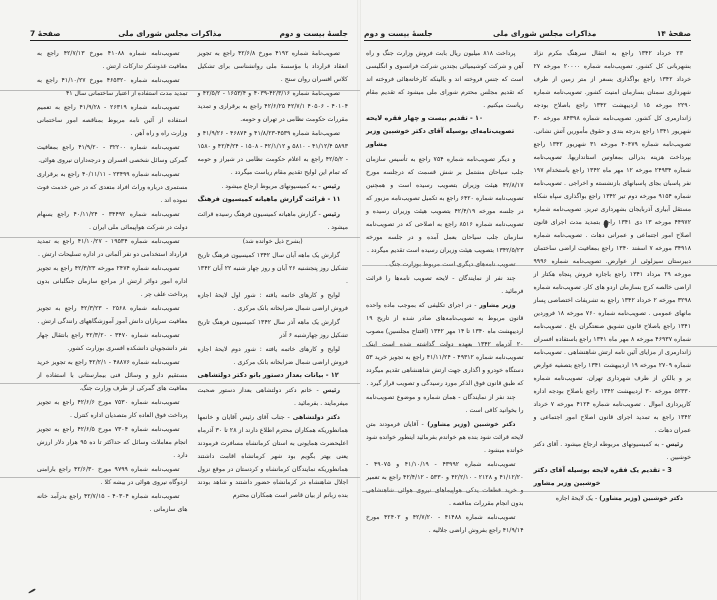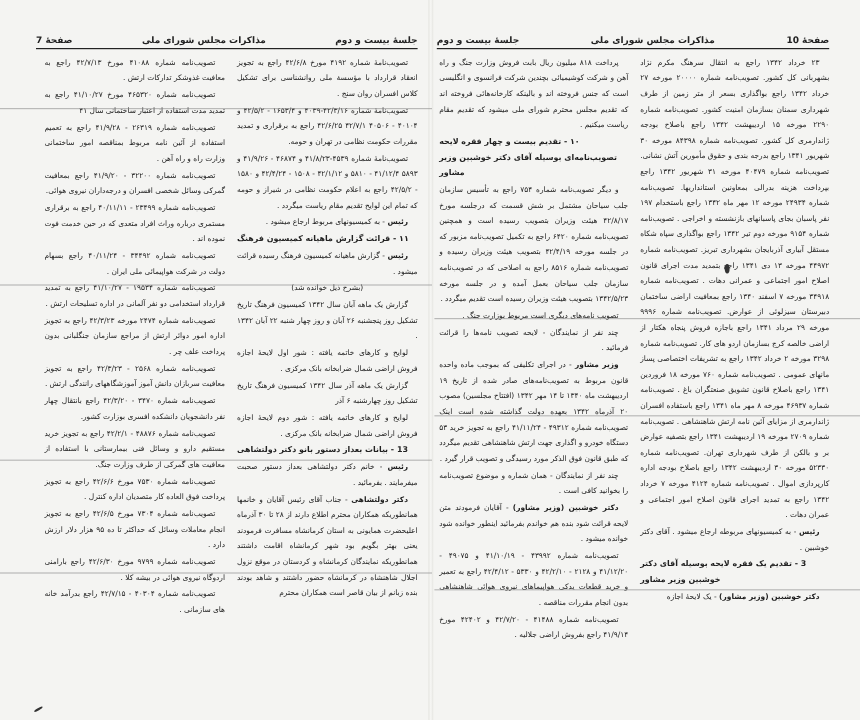--- a/index.html
+++ b/index.html
@@ -62,21 +62,21 @@
         <p>تصویب‌نامهٔ شماره ۴۲/۳/۱۶-۴۰۳۹ و ۱۶۵۳/۴ - ۴۲/۵/۲ و ۴۰۱۰۴ - ۴۰۵۰۶ ۴۲/۷/۱ ۴۲/۶/۲۵ راجع به برقراری و تمدید مقررات حکومت نظامی در تهران و حومه.</p>
         <p>تصویب‌نامهٔ شماره ۴۵۳۹-۴۱/۸/۲۳ و ۴۶۸۷۴ - ۴۱/۹/۲۶ و ۵۸۹۳ ۴۱/۱۲/۴ - ۵۸۱۰ و ۴۲/۱/۱۲ - ۱۵۰۸ - ۴۲/۴/۲۴ و ۱۵۸۰ - ۴۲/۵/۲ راجع به اعلام حکومت نظامی در شیراز و حومه که تمام این لوایح تقدیم مقام ریاست میگردد .</p>
         <p><span class="speaker">رئیس</span><span> - به کمیسیونهای مربوط ارجاع میشود .</span></p>
         <p class="heading">۱۱ - قرائت گزارش ماهیانه کمیسیون فرهنگ</p>
         <p><span class="speaker">رئیس</span><span> - گزارش ماهیانه کمیسیون فرهنگ رسیده قرائت میشود .</span></p>
         <p class="center">(بشرح ذیل خوانده شد)</p>
         <p>گزارش یک ماهه آبان سال ۱۳۴۲ کمیسیون فرهنگ تاریخ تشکیل روز پنجشنبه ۲۶ آبان و روز چهار شنبه ۲۲ آبان ۱۳۴۲ .</p>
         <p>لوایح و کارهای خاتمه یافته : شور اول لایحهٔ اجازه فروش اراضی شمال ضرابخانه بانک مرکزی .</p>
         <p>گزارش یک ماهه آذر سال ۱۳۴۲ کمیسیون فرهنگ تاریخ تشکیل روز چهارشنبه ۶ آذر</p>
         <p>لوایح و کارهای خاتمه یافته : شور دوم لایحهٔ اجازه فروش اراضی شمال ضرابخانه بانک مرکزی .</p>
-        <p class="heading">13 - بیانات بعداز دستور بانو دکتر دولتشاهی</p>
+        <p class="heading">۱۲ - بیانات بعداز دستور بانو دکتر دولتشاهی</p>
         <p><span class="speaker">رئیس</span><span> - خانم دکتر دولتشاهی بعداز دستور صحبت میفرمایند . بفرمائید .</span></p>
         <p><span class="speaker">دکتر دولتشاهی</span><span> - جناب آقای رئیس آقایان و خانمها همانطوریکه همکاران محترم اطلاع دارند از ۲۸ تا ۳۰ آذرماه اعلیحضرت همایونی به استان کرمانشاه مسافرت فرمودند یعنی بهتر بگویم بود شهر کرمانشاه اقامت داشتند همانطوریکه نمایندگان کرمانشاه و کردستان در موقع نزول اجلال شاهنشاه در کرمانشاه حضور داشتند و شاهد بودند بنده زبانم از بیان قاصر است همکاران محترم</span></p>
       </div>
     <div class="col">
         <p>تصویب‌نامه شماره ۴۱۰۸۸ مورخ ۴۲/۷/۱۳ راجع به معافیت غذوشکر تدارکات ارتش .</p>
         <p>تصویب‌نامه شماره ۴۶۵۳۲۰ مورخ ۴۱/۱۰/۲۷ راجع به تمدید مدت استفاده از اعتبار ساختمانی سال ۴۱</p>
         <p>تصویب‌نامه شماره ۲۶۳۱۹ - ۴۱/۹/۲۸ راجع به تعمیم استفاده از آئین نامه مربوط بمناقصه امور ساختمانی وزارت راه و راه آهن .</p>
         <p>تصویب‌نامه شماره ۳۲۲۰۰ - ۴۱/۹/۲۰ راجع بمعافیت گمرکی وسائل شخصی افسران و درجه‌داران نیروی هوائی.</p>
         <p>تصویب‌نامه شماره ۲۳۴۹۹ - ۴۰/۱۱/۱۱ راجع به برقراری مستمری درباره وراث افراد متعدی که در حین خدمت فوت نموده اند .</p>
         <p>تصویب‌نامه شماره ۳۴۴۹۲ - ۴۰/۱۱/۲۴ راجع بسهام دولت در شرکت هواپیمائی ملی ایران .</p>
@@ -88,21 +88,21 @@
         <p>تصویب‌نامه شماره ۷۵۳۰ مورخ ۴۲/۶/۶ راجع به تجویز پرداخت فوق العاده کار متصدیان اداره کنترل .</p>
         <p>تصویب‌نامه شماره ۷۳۰۴ مورخ ۴۲/۶/۵ راجع به تجویز انجام معاملات وسائل که حداکثر تا ده ۹۵ هزار دلار ارزش دارد .</p>
         <p>تصویب‌نامه شماره ۹۷۹۹ مورخ ۴۲/۶/۳۰ راجع بارامنی اردوگاه نیروی هوائی در بیشه کلا .</p>
         <p>تصویب‌نامه شماره ۴۰۳۰۴ - ۴۲/۷/۱۵ راجع بدرآمد خانه های سازمانی .</p>
       </div>
   </div>
 </div>
 
 <div class="page page-right">
   <div class="header">
-    <span>صفحهٔ 10</span>
+    <span>صفحهٔ ۱۴</span>
     <span>مذاکرات مجلس شورای ملی</span>
     <span>جلسهٔ بیست و دوم</span>
   </div>
   <div class="cols">
     <div class="col">
         <p>۲۳ خرداد ۱۳۴۲ راجع به انتقال سرهنگ مکرم نژاد بشهربانی کل کشور. تصویب‌نامه شماره ۲۰۰۰۰ مورخه ۲۷ خرداد ۱۳۴۲ راجع بواگذاری بسعر از متر زمین از طرف شهرداری سمنان بسازمان امنیت کشور. تصویب‌نامه شماره ۲۲۹۰ مورخه ۱۵ اردیبهشت ۱۳۴۲ راجع باصلاح بودجه ژاندارمری کل کشور. تصویب‌نامه شماره ۸۴۳۹۸ مورخه ۳۰ شهریور ۱۳۴۱ راجع بدرجه بندی و حقوق مأمورین آتش نشانی. تصویب‌نامه شماره ۴۰۴۷۹ مورخه ۳۱ شهریور ۱۳۴۲ راجع بپرداخت هزینه بدرالی بمعاونین استانداریها. تصویب‌نامه شماره ۲۴۹۳۴ مورخه ۱۲ مهر ماه ۱۳۴۲ راجع باستخدام ۱۹۷ نفر پاسبان بجای پاسبانهای بازنشسته و اخراجی . تصویب‌نامه شماره ۹۱۵۴ مورخه دوم تیر ۱۳۴۲ راجع بواگذاری سپاه شکاه مستقل آبیاری آذربایجان بشهرداری تبریز. تصویب‌نامه شماره ۴۴۹۷۲ مورخه ۱۳ دی ۱۳۴۱ راجع بتمدید مدت اجرای قانون اصلاح امور اجتماعی و عمرانی دهات . تصویب‌نامه شماره ۳۴۹۱۸ مورخه ۷ اسفند ۱۳۴۰ راجع بمعافیت اراضی ساختمان دبیرستان سیزلوئی از عوارض. تصویب‌نامه شماره ۹۹۹۶ مورخه ۲۹ مرداد ۱۳۴۱ راجع باجازه فروش پنجاه هکتار از اراضی خالصه کرج بسازمان اردو های کار. تصویب‌نامه شماره ۳۲۹۸ مورخه ۲ خرداد ۱۳۴۲ راجع به تشریفات اختصاصی پساز مانهای عمومی . تصویب‌نامه شماره ۷۶۰ مورخه ۱۸ فروردین ۱۳۴۱ راجع باصلاح قانون تشویق صنعتگران باغ . تصویب‌نامه شماره ۴۶۹۳۷ مورخه ۸ مهر ماه ۱۳۴۱ راجع باستفاده افسران ژاندارمری از مزایای آئین نامه ارتش شاهنشاهی . تصویب‌نامه شماره ۲۷۰۹ مورخه ۱۹ اردیبهشت ۱۳۴۱ راجع بتصفیه عوارض بر و بالکن از طرف شهرداری تهران. تصویب‌نامه شماره ۵۲۳۳۰ مورخه ۳۰ اردیبهشت ۱۳۴۲ راجع باصلاح بودجه اداره کارپردازی اموال . تصویب‌نامه شماره ۴۱۲۴ مورخه ۷ خرداد ۱۳۴۲ راجع به تمدید اجرای قانون اصلاح امور اجتماعی و عمران دهات .</p>
         <p><span class="speaker">رئیس</span><span> - به کمیسیونهای مربوطه ارجاع میشود . آقای دکتر خوشبین .</span></p>
         <p class="heading">3 - تقدیم یک فقره لایحه بوسیله آقای دکتر خوشبین وزیر مشاور</p>
         <p><span class="speaker">دکتر خوشبین (وزیر مشاور)</span><span> - یک لایحهٔ اجازه</span></p>
       </div>

